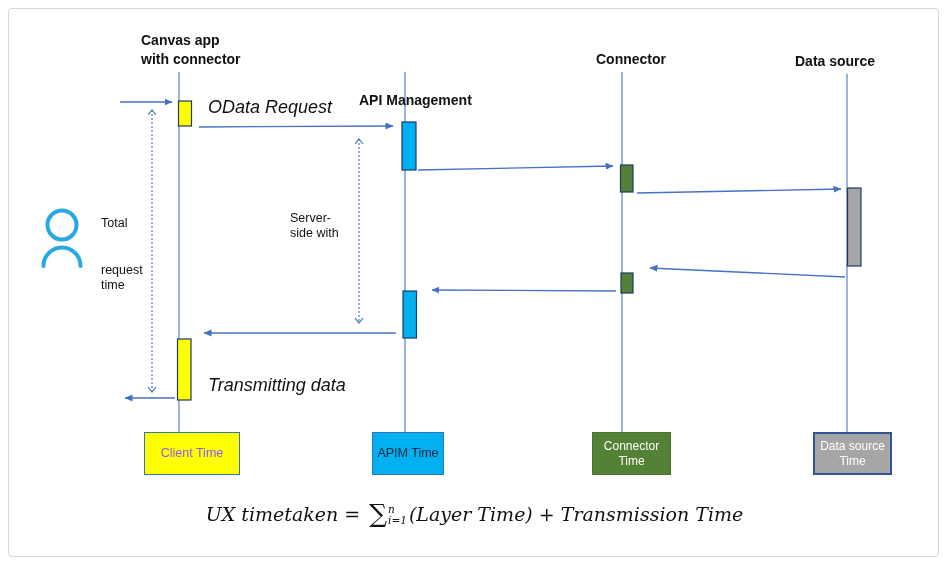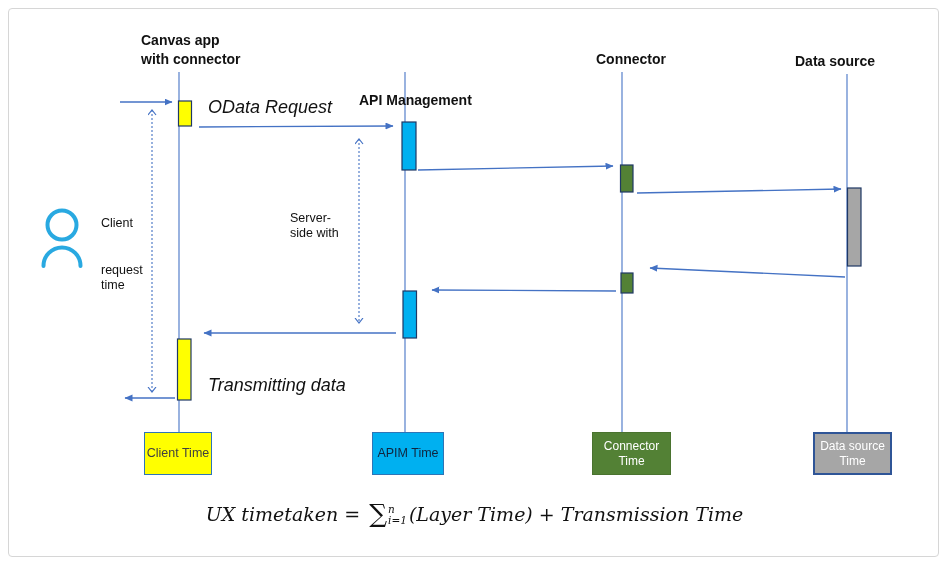--- a/index.html
+++ b/index.html
@@ -32,21 +32,21 @@
     height: 43px;
     box-sizing: border-box;
     display: flex;
     flex-direction: column;
     align-items: center;
     justify-content: center;
     text-align: center;
     font-size: 12.5px;
     line-height: 15px;
   }
-  .box-client    { left: 144px; width: 68px; background: #FFFF00; border: 1.5px solid #2E75B6; color: #404040; text-align: right; }
+  .box-client    { left: 144px; width: 96px; background: #FFFF00; border: 1.5px solid #2E75B6; color: #8b5cf6; text-align: right; }
   .box-apim      { left: 372px; width: 72px; background: #00B0F0; border: 1.5px solid #2E75B6; color: #10243d; }
   .box-connector { left: 592px; width: 79px; background: #538135; border: 1px solid #4a732f; color: #ffffff; font-size: 12px; }
   .box-datasource{ left: 813px; width: 79px; background: #A6A6A6; border: 2px solid #2F5597; color: #ffffff; font-size: 12px; }
 
   .formula {
     position: absolute;
     left: 0; top: 501px;
     width: 949px;
     display: flex;
     align-items: center;
@@ -129,21 +129,21 @@
   <div class="lbl actor-title" style="left:359px; top:50px;margin-top:41px;">API Management</div>
 
   <div class="lbl actor-title" style="left:596px; top:50px;">Connector</div>
 
   <div class="lbl actor-title" style="left:795px; top:52px;">Data source</div>
 
   <div class="lbl msg-label" style="left:208px; top:100px;">OData Request</div>
 
   <div class="lbl msg-label" style="left:208px; top:345px;margin-top:33px;">Transmitting data</div>
 
-  <div class="lbl measure-label" style="left:101px; top:216px;"><span style="display:block;">Client</span><span style="display:block;margin-top:32px;">request</span><span style="display:block;">time</span></div>
+  <div class="lbl measure-label" style="left:101px; top:216px;"><span style="display:block;">Total</span><span style="display:block;margin-top:32px;">request</span><span style="display:block;">time</span></div>
 
   <div class="lbl measure-label" style="left:290px; top:211px;"><span style="display:block;">Server-</span><span style="display:block;">side with</span></div>
 
   <div class="legend-box box-client">
       <span>Client Time</span>
     </div>
 
   <div class="legend-box box-apim">
       <span>APIM Time</span>
     </div>

